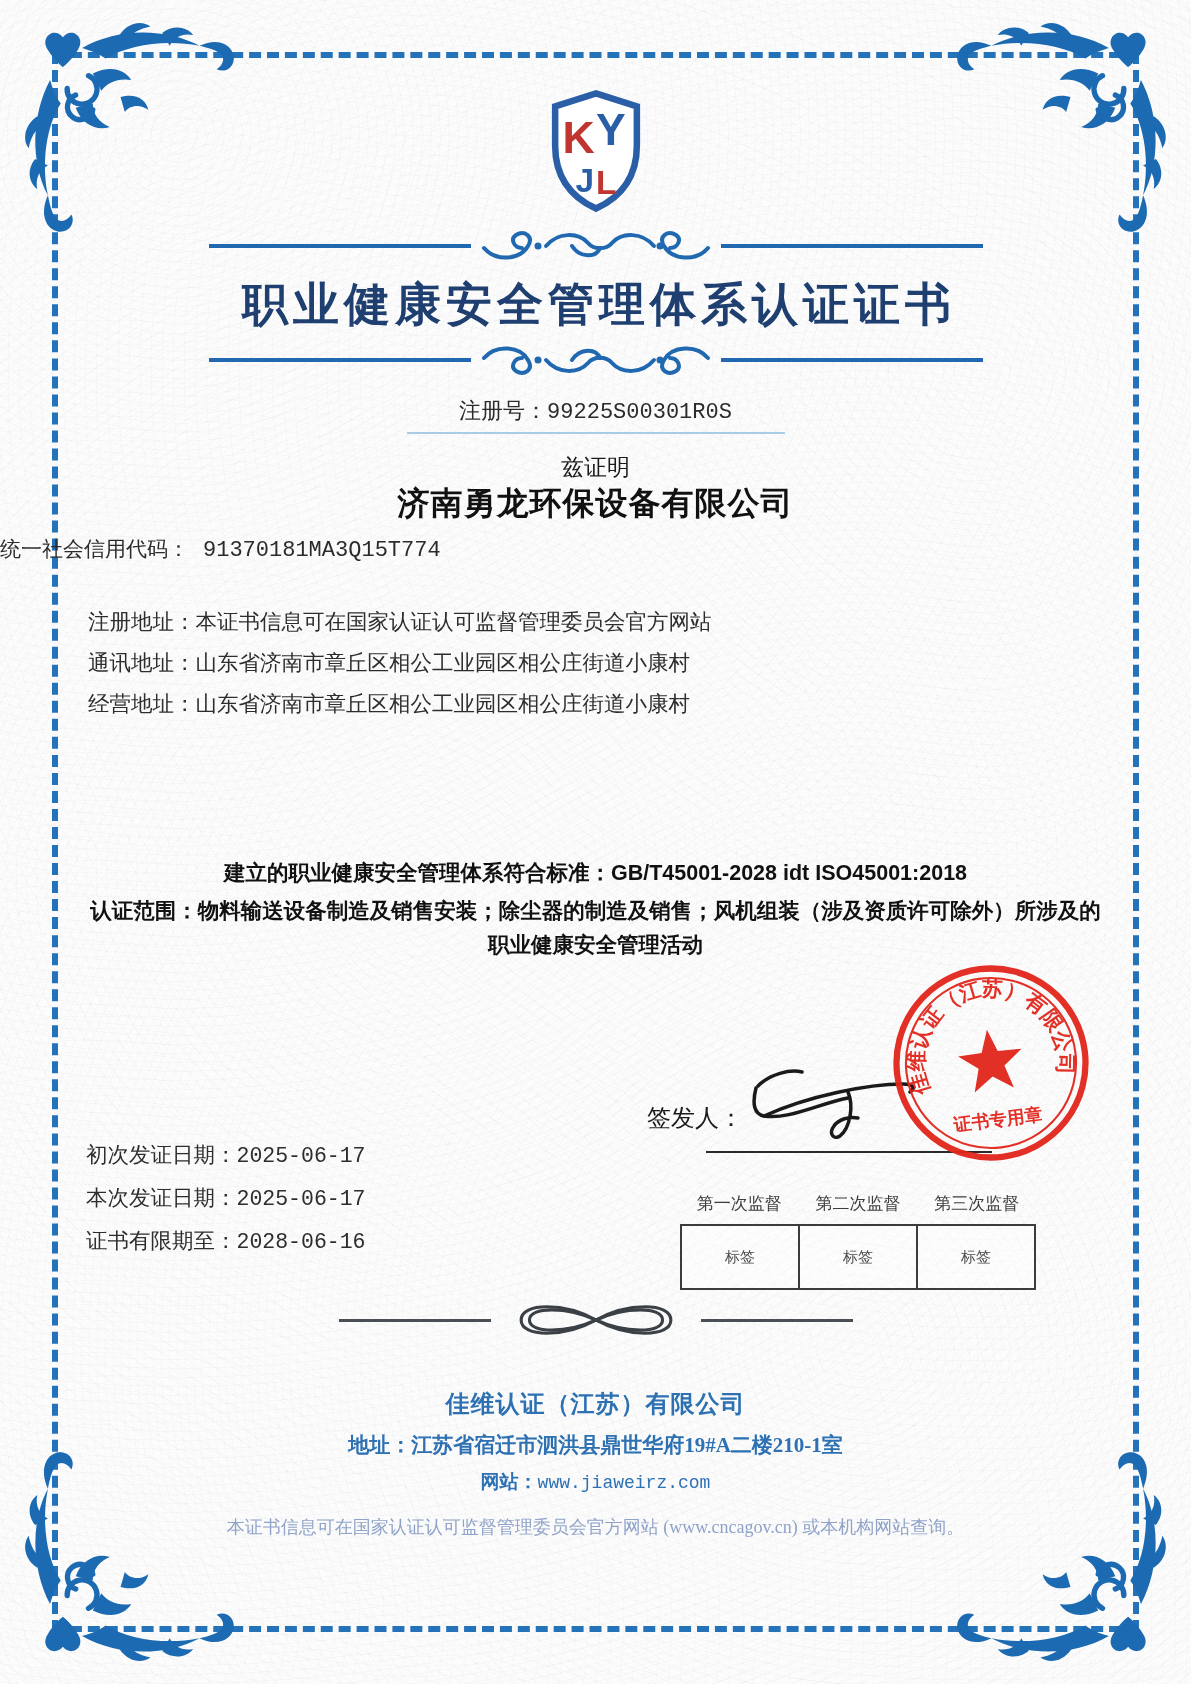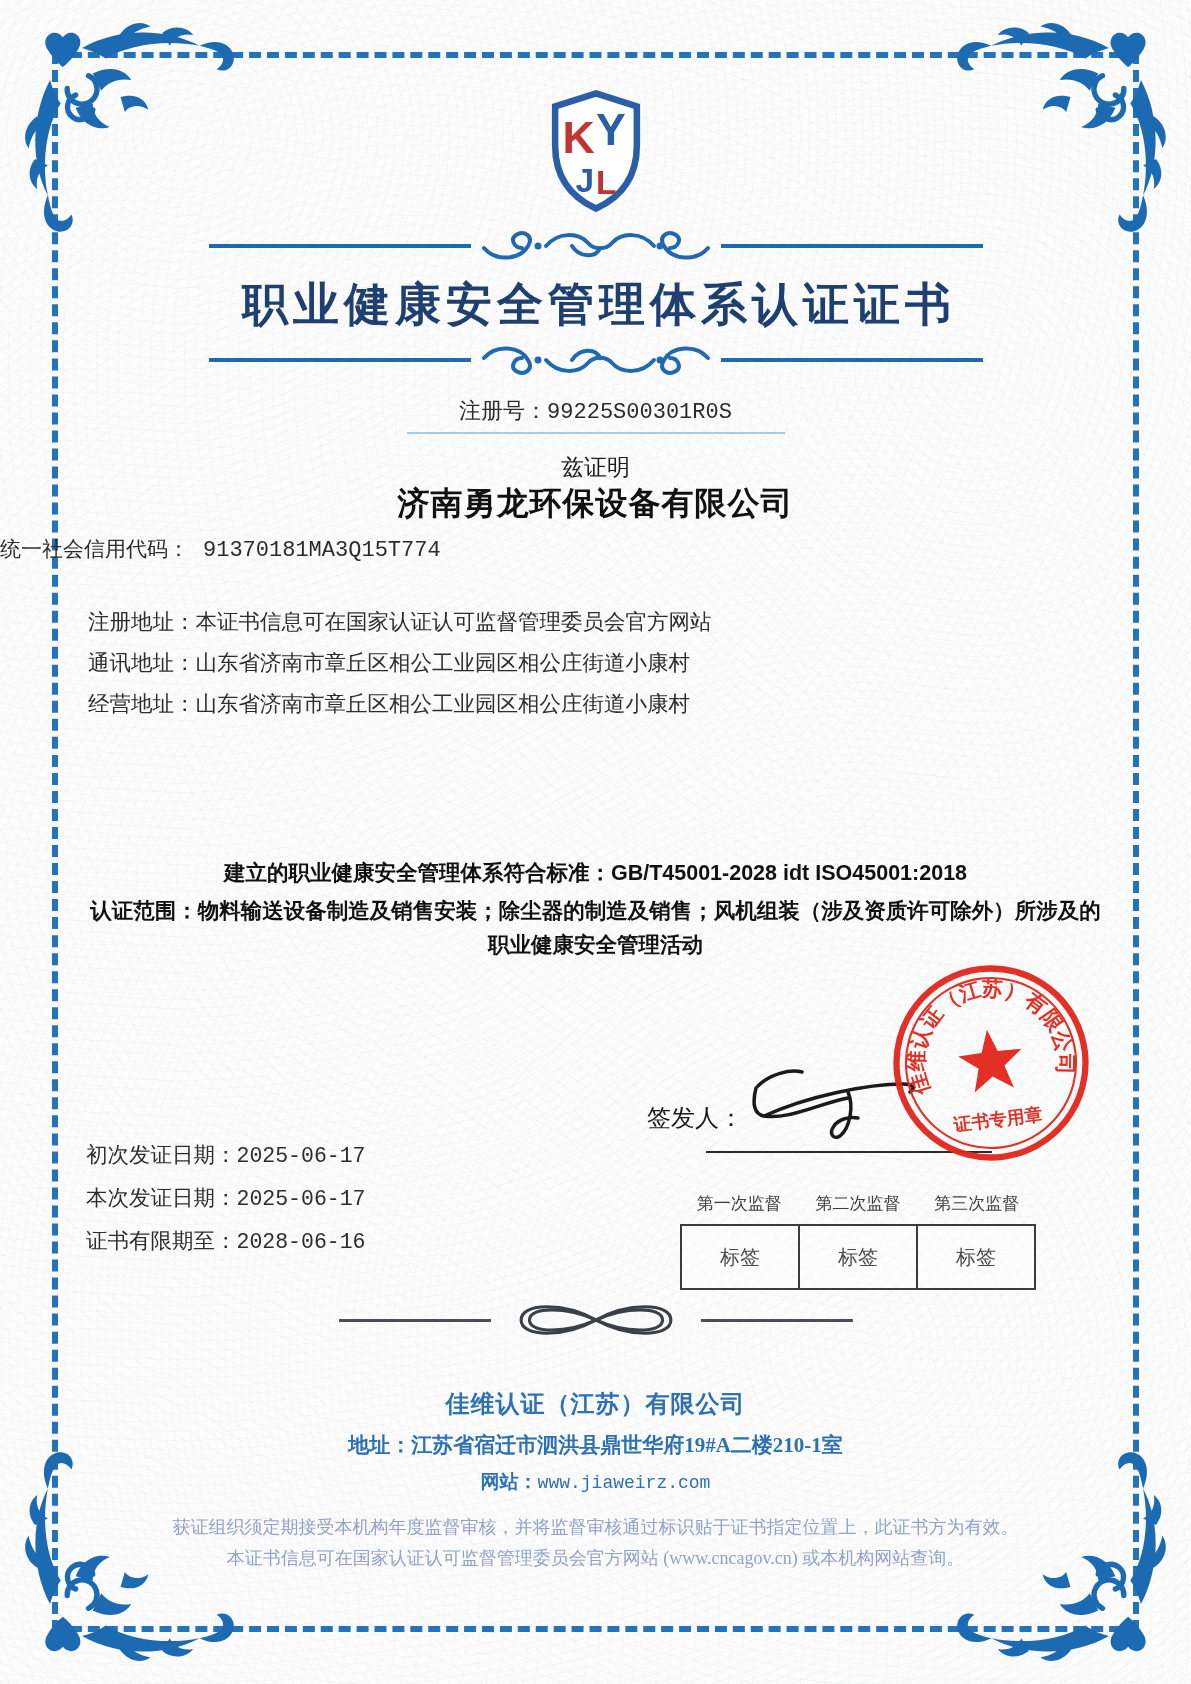--- a/index.html
+++ b/index.html
@@ -53,21 +53,21 @@
   .issuer-label{position:absolute;left:616px;top:1102px;font-size:24px;color:#1a1a1a;margin-left:31px;}
   .signature{position:absolute;left:698px;top:1052px;width:300px;height:100px;z-index:1;}
   .sig-line{position:absolute;left:706px;top:1151px;width:286px;height:2px;background:#2a2a2a;}
 
   .dates{position:absolute;left:86px;top:1134px;font-size:21.5px;line-height:42px;color:#2d2d2d;}
 
   .supervision{position:absolute;left:680px;top:1192px;width:356px;font-family:"Liberation Serif",serif;}
   .sup-headers{display:flex;margin-bottom:9px;}
   .sup-headers span{flex:1;text-align:center;font-size:17px;color:#3d3d3d;}
   .sup-table{display:flex;border:2px solid #3c3c3c;height:62px;background:rgba(255,255,255,0.35);}
-  .sup-cell{flex:1;border-right:2px solid #3c3c3c;display:flex;align-items:center;justify-content:center;font-size:20px;color:#4a4a4a;}
+  .sup-cell{flex:1;border-right:2px solid #3c3c3c;display:flex;align-items:center;justify-content:center;font-size:15px;color:#4a4a4a;}
   .sup-cell:last-child{border-right:none;}
 
   .divider{position:absolute;top:1294px;left:0;right:0;display:flex;align-items:center;justify-content:center;gap:20px;}
   .div-line{width:152px;height:3px;background:#4a4f55;}
 
   .footer{position:absolute;top:1388px;left:0;right:0;text-align:center;}
   .footer-company{font-size:24px;font-weight:bold;color:#2d71b3;letter-spacing:1px;margin-bottom:11px;}
   .footer-address{font-size:21px;font-weight:bold;color:#2d71b3;margin-bottom:10px;}
   .footer-site{font-size:19px;color:#2d71b3;}
   .footer-site .lbl{font-weight:bold;}
@@ -294,17 +294,16 @@
 
   <div class="footer">
     <div class="footer-company">佳维认证（江苏）有限公司</div>
     <div class="footer-address">地址：江苏省宿迁市泗洪县鼎世华府19#A二楼210-1室</div>
     <div class="footer-site">
       <span class="lbl">网站：</span><span class="mono">www.jiaweirz.com</span>
     </div>
   </div>
 
   <div class="disclaimer">
-    <div>获证组织须定期接受本机构年度监督审核，并将监督审核通过标识贴于证书指定位置上，此证书方为有效。</div>
     <div>本证书信息可在国家认证认可监督管理委员会官方网站 (www.cncagov.cn) 或本机构网站查询。</div>
   </div>
 
 </div>
 
 </body></html>

